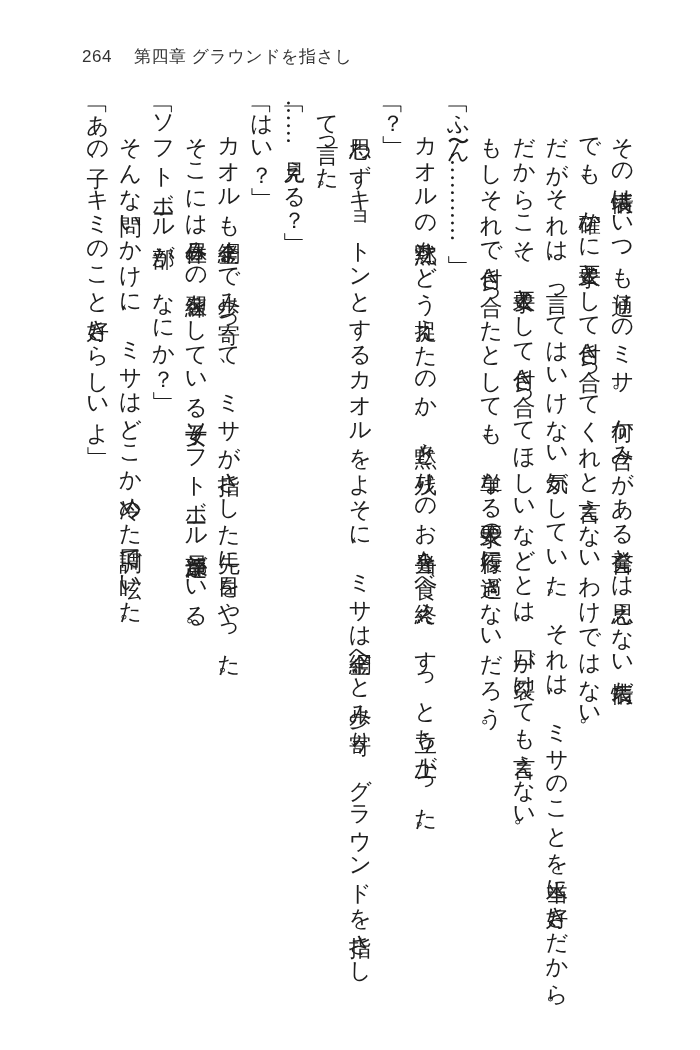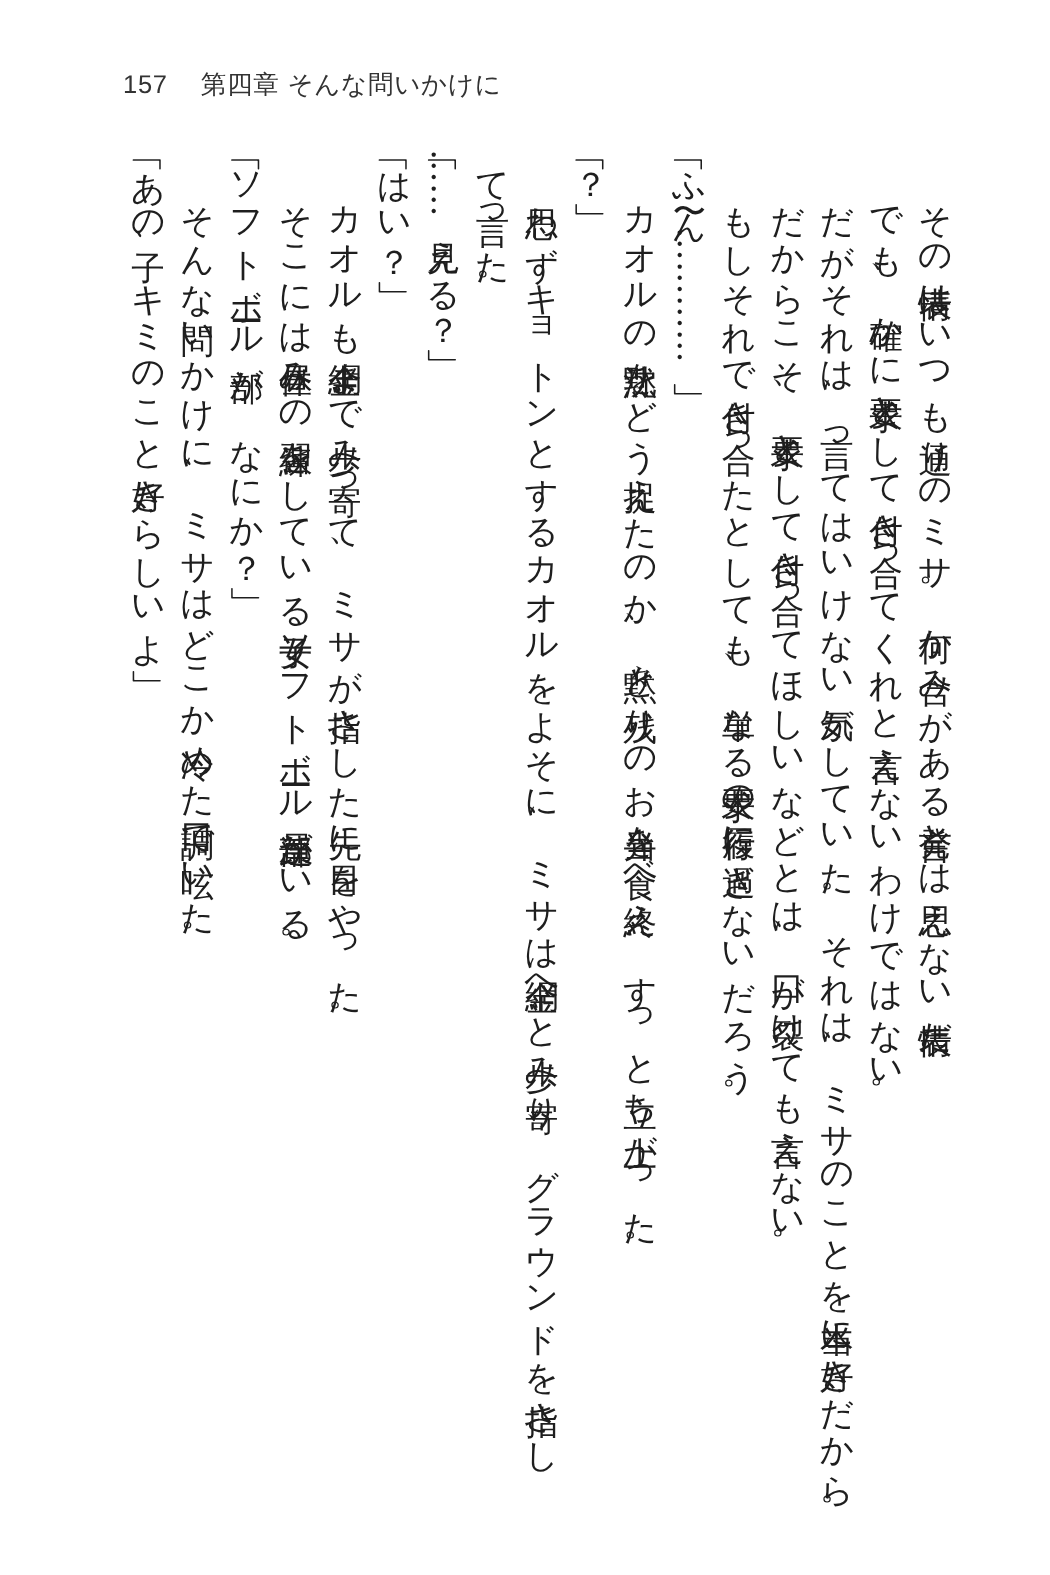--- a/index.html
+++ b/index.html
@@ -46,22 +46,22 @@
   .body-line {
     white-space: nowrap;
   }
 </style>
 </head>
 <body style="--page-bg: #ffffff; --header-color: #333333; --text-color: #1e1e1e;">
 
 <div class="page">
 
   <div class="running-header">
-    <span>157</span>
-    <span>第四章 そんな問いかけに</span>
+    <span>264</span>
+    <span>第四章 グラウンドを指さし</span>
   </div>
 
   <div class="body-text">
     <div class="body-line">　その表情はいつも通りのミサ。何か含みがある発言とは思えない表情だ。</div>
     <div class="body-line">　でも、確かに要求として付き合ってくれと言えないわけではない。</div>
     <div class="body-line">　だがそれは、言ってはいけない気がしていた。それは、ミサのことを本当に好きだから。</div>
     <div class="body-line">　だからこそ、要求として付き合ってほしいなどとは、口が裂けても言えない。</div>
     <div class="body-line">　もしそれで付き合ったとしても、単なる要求の履行に過ぎないだろう。</div>
     <div class="body-line">「ふ〜ん…………」</div>
     <div class="body-line">　カオルの沈黙をどう捉えたのか、黙々と残りのお弁当を食べ終え、すっと立ち上がった。</div>

